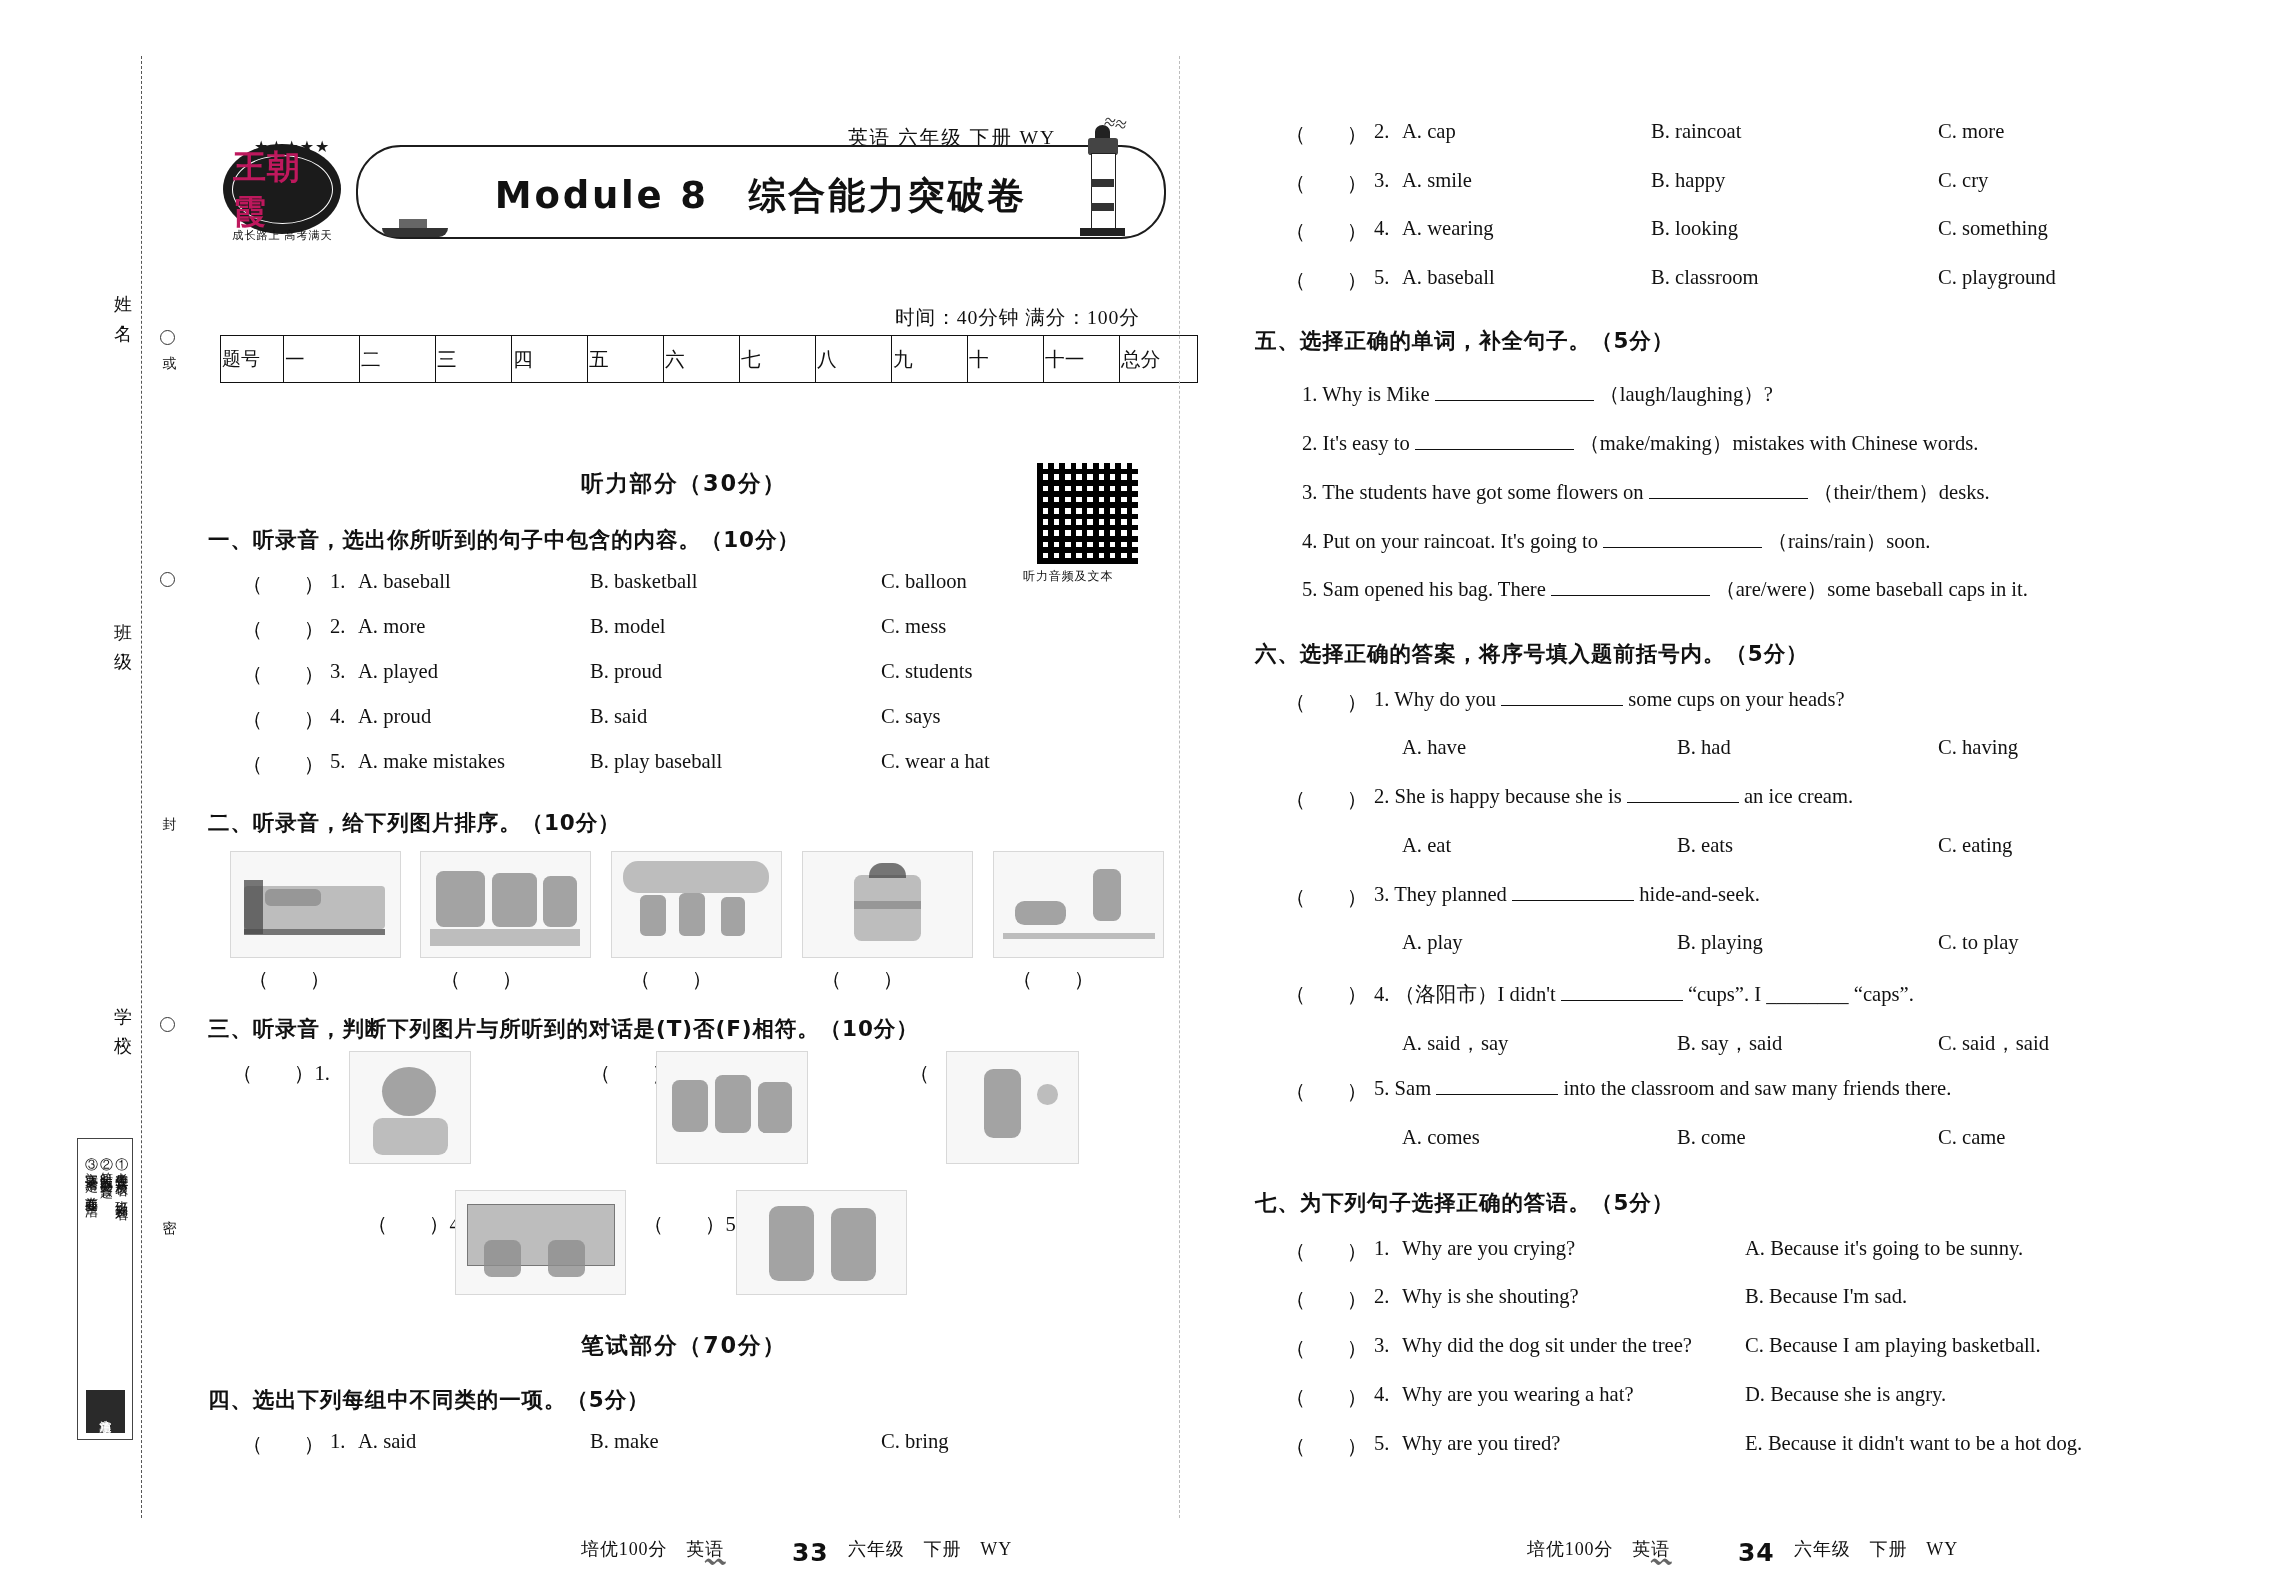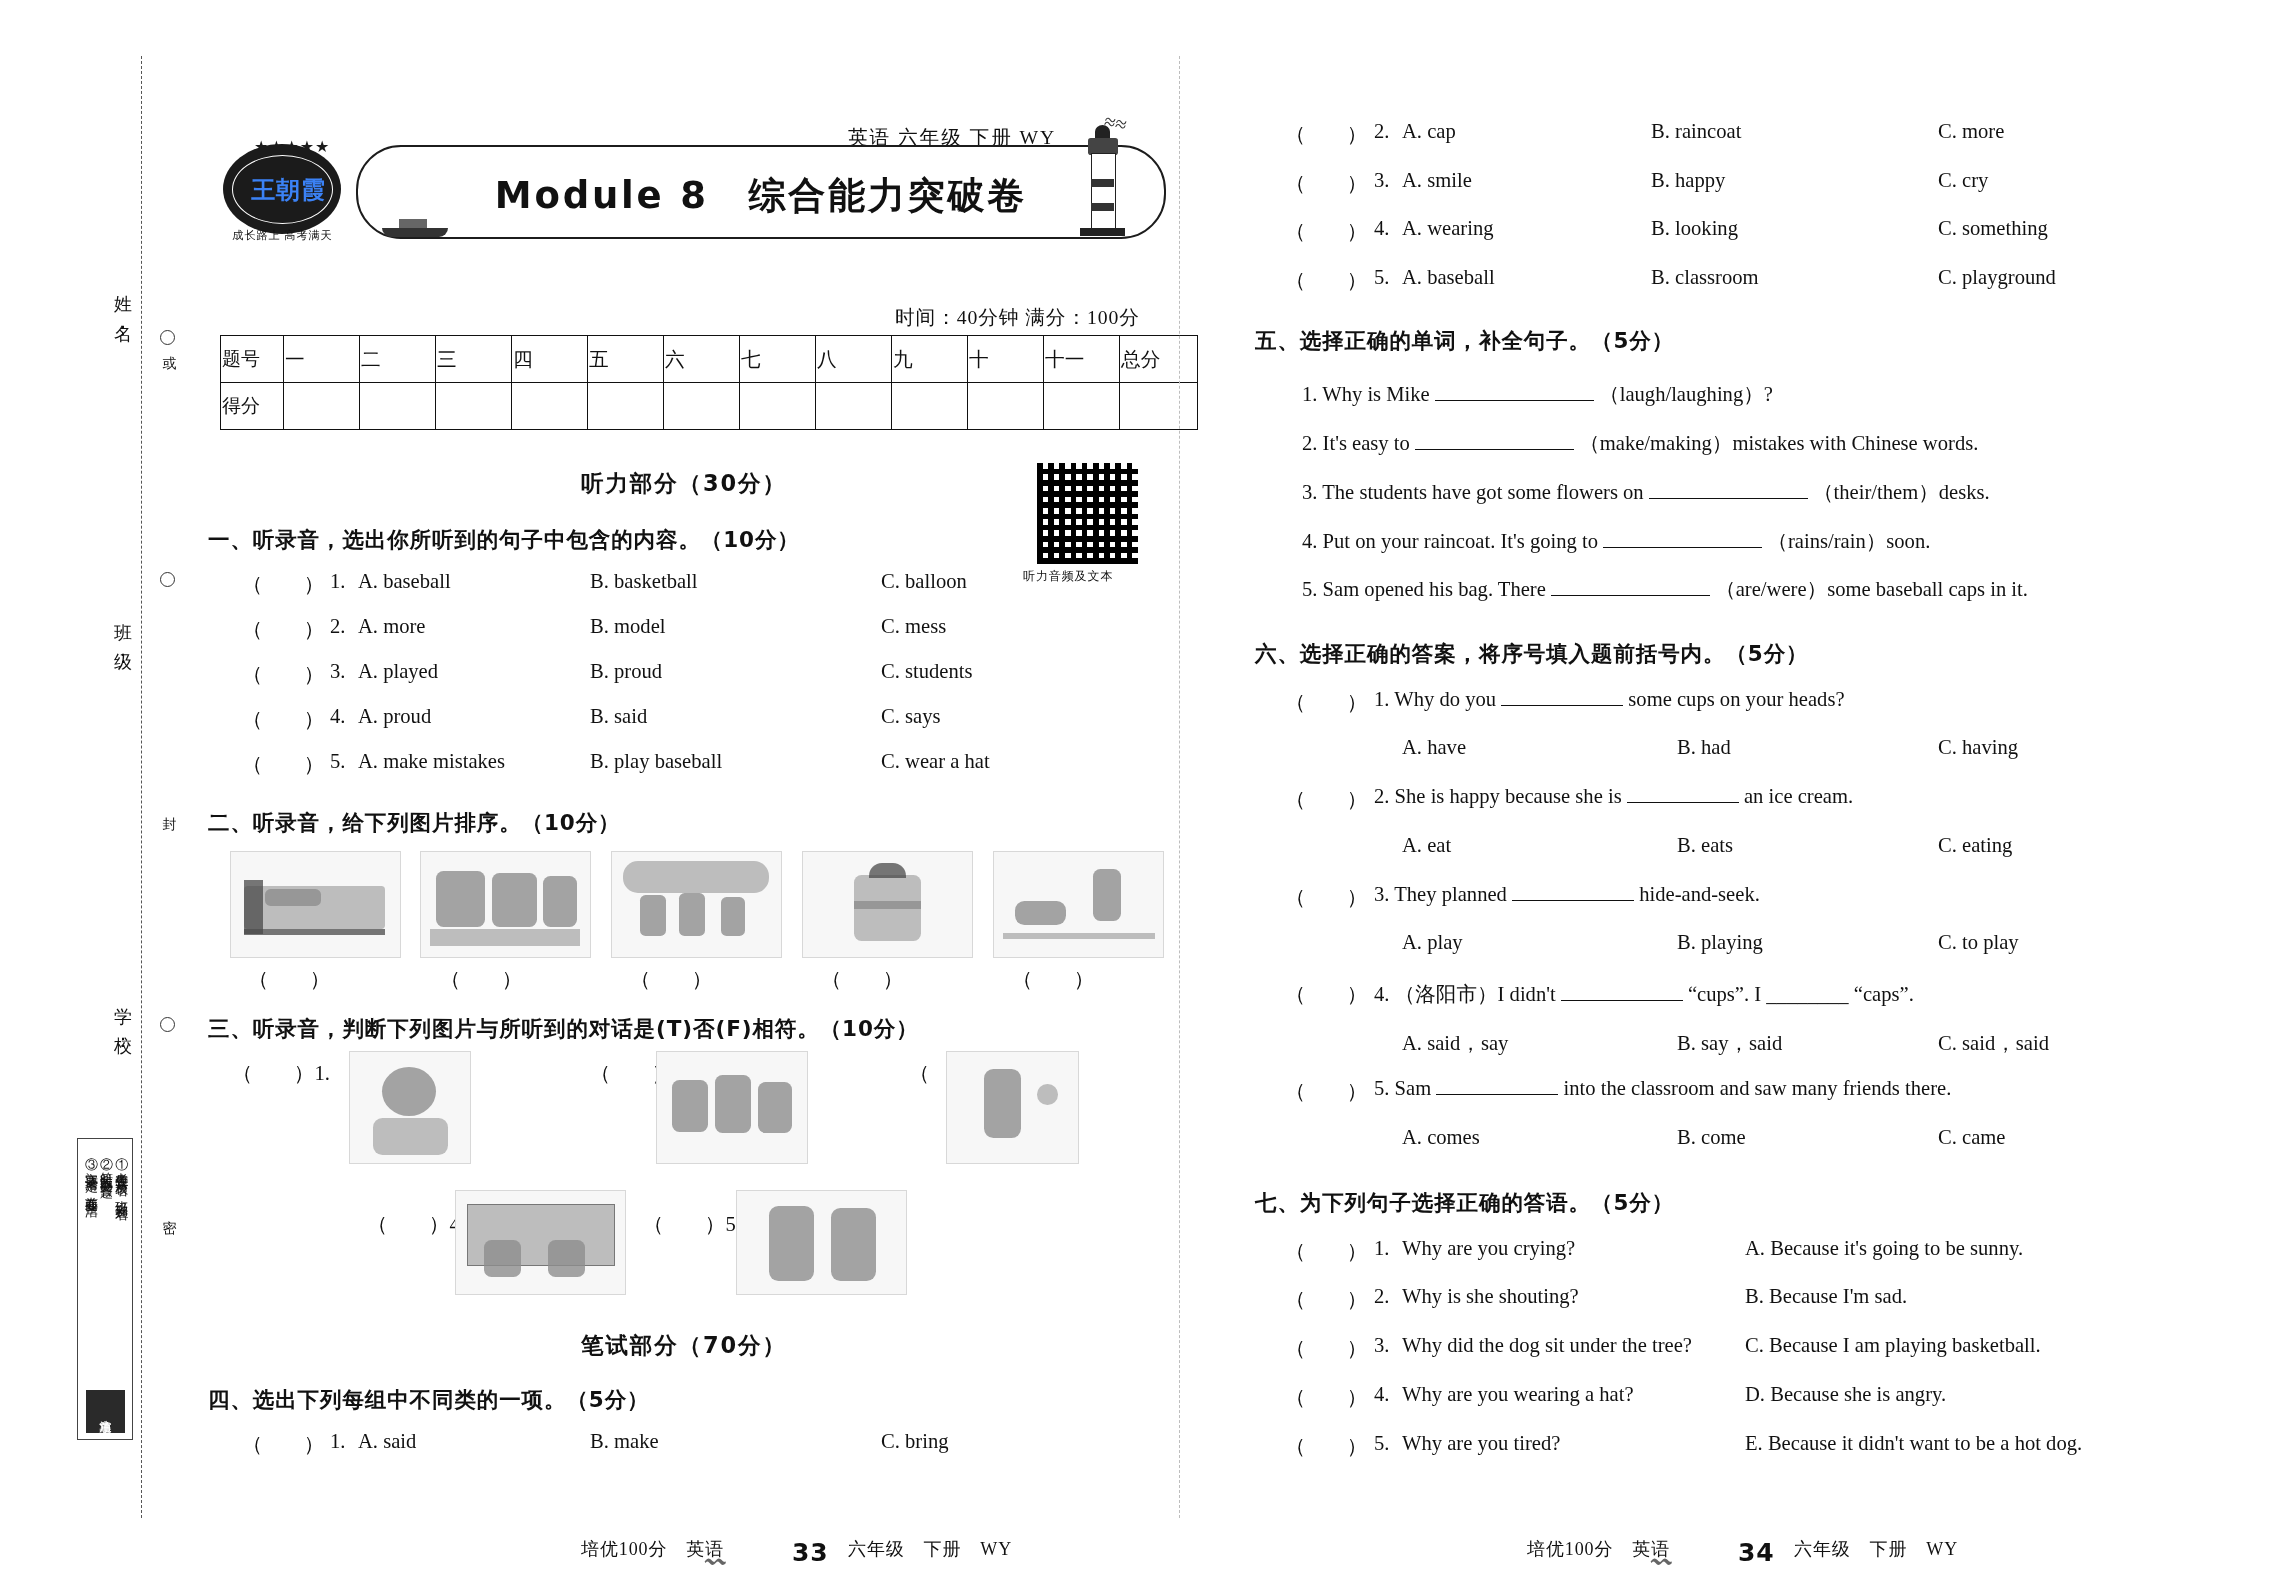--- a/index.html
+++ b/index.html
@@ -15,21 +15,21 @@
   .side-mark{position:absolute;left:160px;font-size:14px;writing-mode:vertical-rl;text-orientation:upright;letter-spacing:3.7px;color:#111;}
   .circ{position:absolute;left:160px;width:13px;height:13px;border:0.9px solid #333;border-radius:50%;}
   .notebox{position:absolute;left:77px;top:1138px;width:54px;height:300px;border:0.9px solid #444;}
   .notebox .nl{position:absolute;writing-mode:vertical-rl;text-orientation:upright;font-size:13px;letter-spacing:1.9px;line-height:1.1;}
   .notebox .hd{position:absolute;bottom:5.6px;left:7.5px;width:39px;height:43px;background:#2a2a2a;color:#fff;font-size:12px;display:flex;align-items:center;justify-content:center;writing-mode:vertical-rl;text-orientation:upright;letter-spacing:0.9px;}
 
   
   .logo{position:absolute;left:217px;top:131px;width:129px;height:120px;}
   .logo .oval{position:absolute;left:5.6px;top:13px;width:118px;height:90px;border-radius:50%/50%;background:#1b1b1b;}
   .logo .inner{position:absolute;left:15px;top:24px;width:99px;height:67px;border-radius:50%/50%;border:1.9px solid #fff;display:flex;align-items:center;justify-content:center;}
-  .logo .zi{color:#3b82f6;font-size:24px;font-weight:bold;letter-spacing:0.9px;font-family:"Liberation Serif",serif;margin-left:12px;}
+  .logo .zi{color:#be185d;font-size:33px;font-weight:bold;letter-spacing:0.9px;font-family:"Liberation Serif",serif;}
   .logo .sub{position:absolute;left:13px;top:97px;width:105px;text-align:center;font-size:11.2px;color:#111;letter-spacing:0.9px;}
   .logo .crown{position:absolute;left:37px;top:5.6px;font-size:16px;letter-spacing:0.9px;color:#1b1b1b;}
 
   .titlebar{position:absolute;left:356px;top:145px;width:806px;height:90px;border:2.8px solid #1c1c1c;border-radius:45px;background:#fff;}
   .titlebar .t{position:absolute;left:0;right:0;top:24px;text-align:center;font-size:37px;font-weight:bold;letter-spacing:2.8px;font-family:"DejaVu Sans",sans-serif;}
   .lighthouse{position:absolute;left:1054px;top:117px;width:94px;height:122px;}
   .lh-body{position:absolute;left:37px;top:36px;width:22.5px;height:77px;background:#fff;border:1.9px solid #222;}
   .lh-stripe{position:absolute;left:37px;top:62px;width:22.5px;height:8.4px;background:#333;}
   .lh-stripe2{position:absolute;left:37px;top:86px;width:22.5px;height:8.4px;background:#333;}
   .lh-top{position:absolute;left:34px;top:20.6px;width:30px;height:17px;background:#444;border-radius:2.8px;}
@@ -137,35 +137,20 @@
       <td>四</td>
       <td>五</td>
       <td>六</td>
       <td>七</td>
       <td>八</td>
       <td>九</td>
       <td>十</td>
       <td>十一</td>
       <td class="tot">总分</td>
     </tr>
-    <tr>
-      <td class="lab">得分</td>
-      <td></td>
-      <td></td>
-      <td></td>
-      <td></td>
-      <td></td>
-      <td></td>
-      <td></td>
-      <td></td>
-      <td></td>
-      <td></td>
-      <td></td>
-      <td class="tot"></td>
-    </tr>
   </tbody>
     </table>
 
   <div class="center-title" style="left:581px;top:468px">听力部分（30分）</div>
   <div class="qr"></div>
   <div class="qr-cap">听力音频及文本</div>
 
   <div class="sec-title" style="left:208px;top:525px">一、听录音，选出你所听到的句子中包含的内容。（10分）</div>
 
   <div class="q" style="left:242px;top:570px">（　　）</div>

